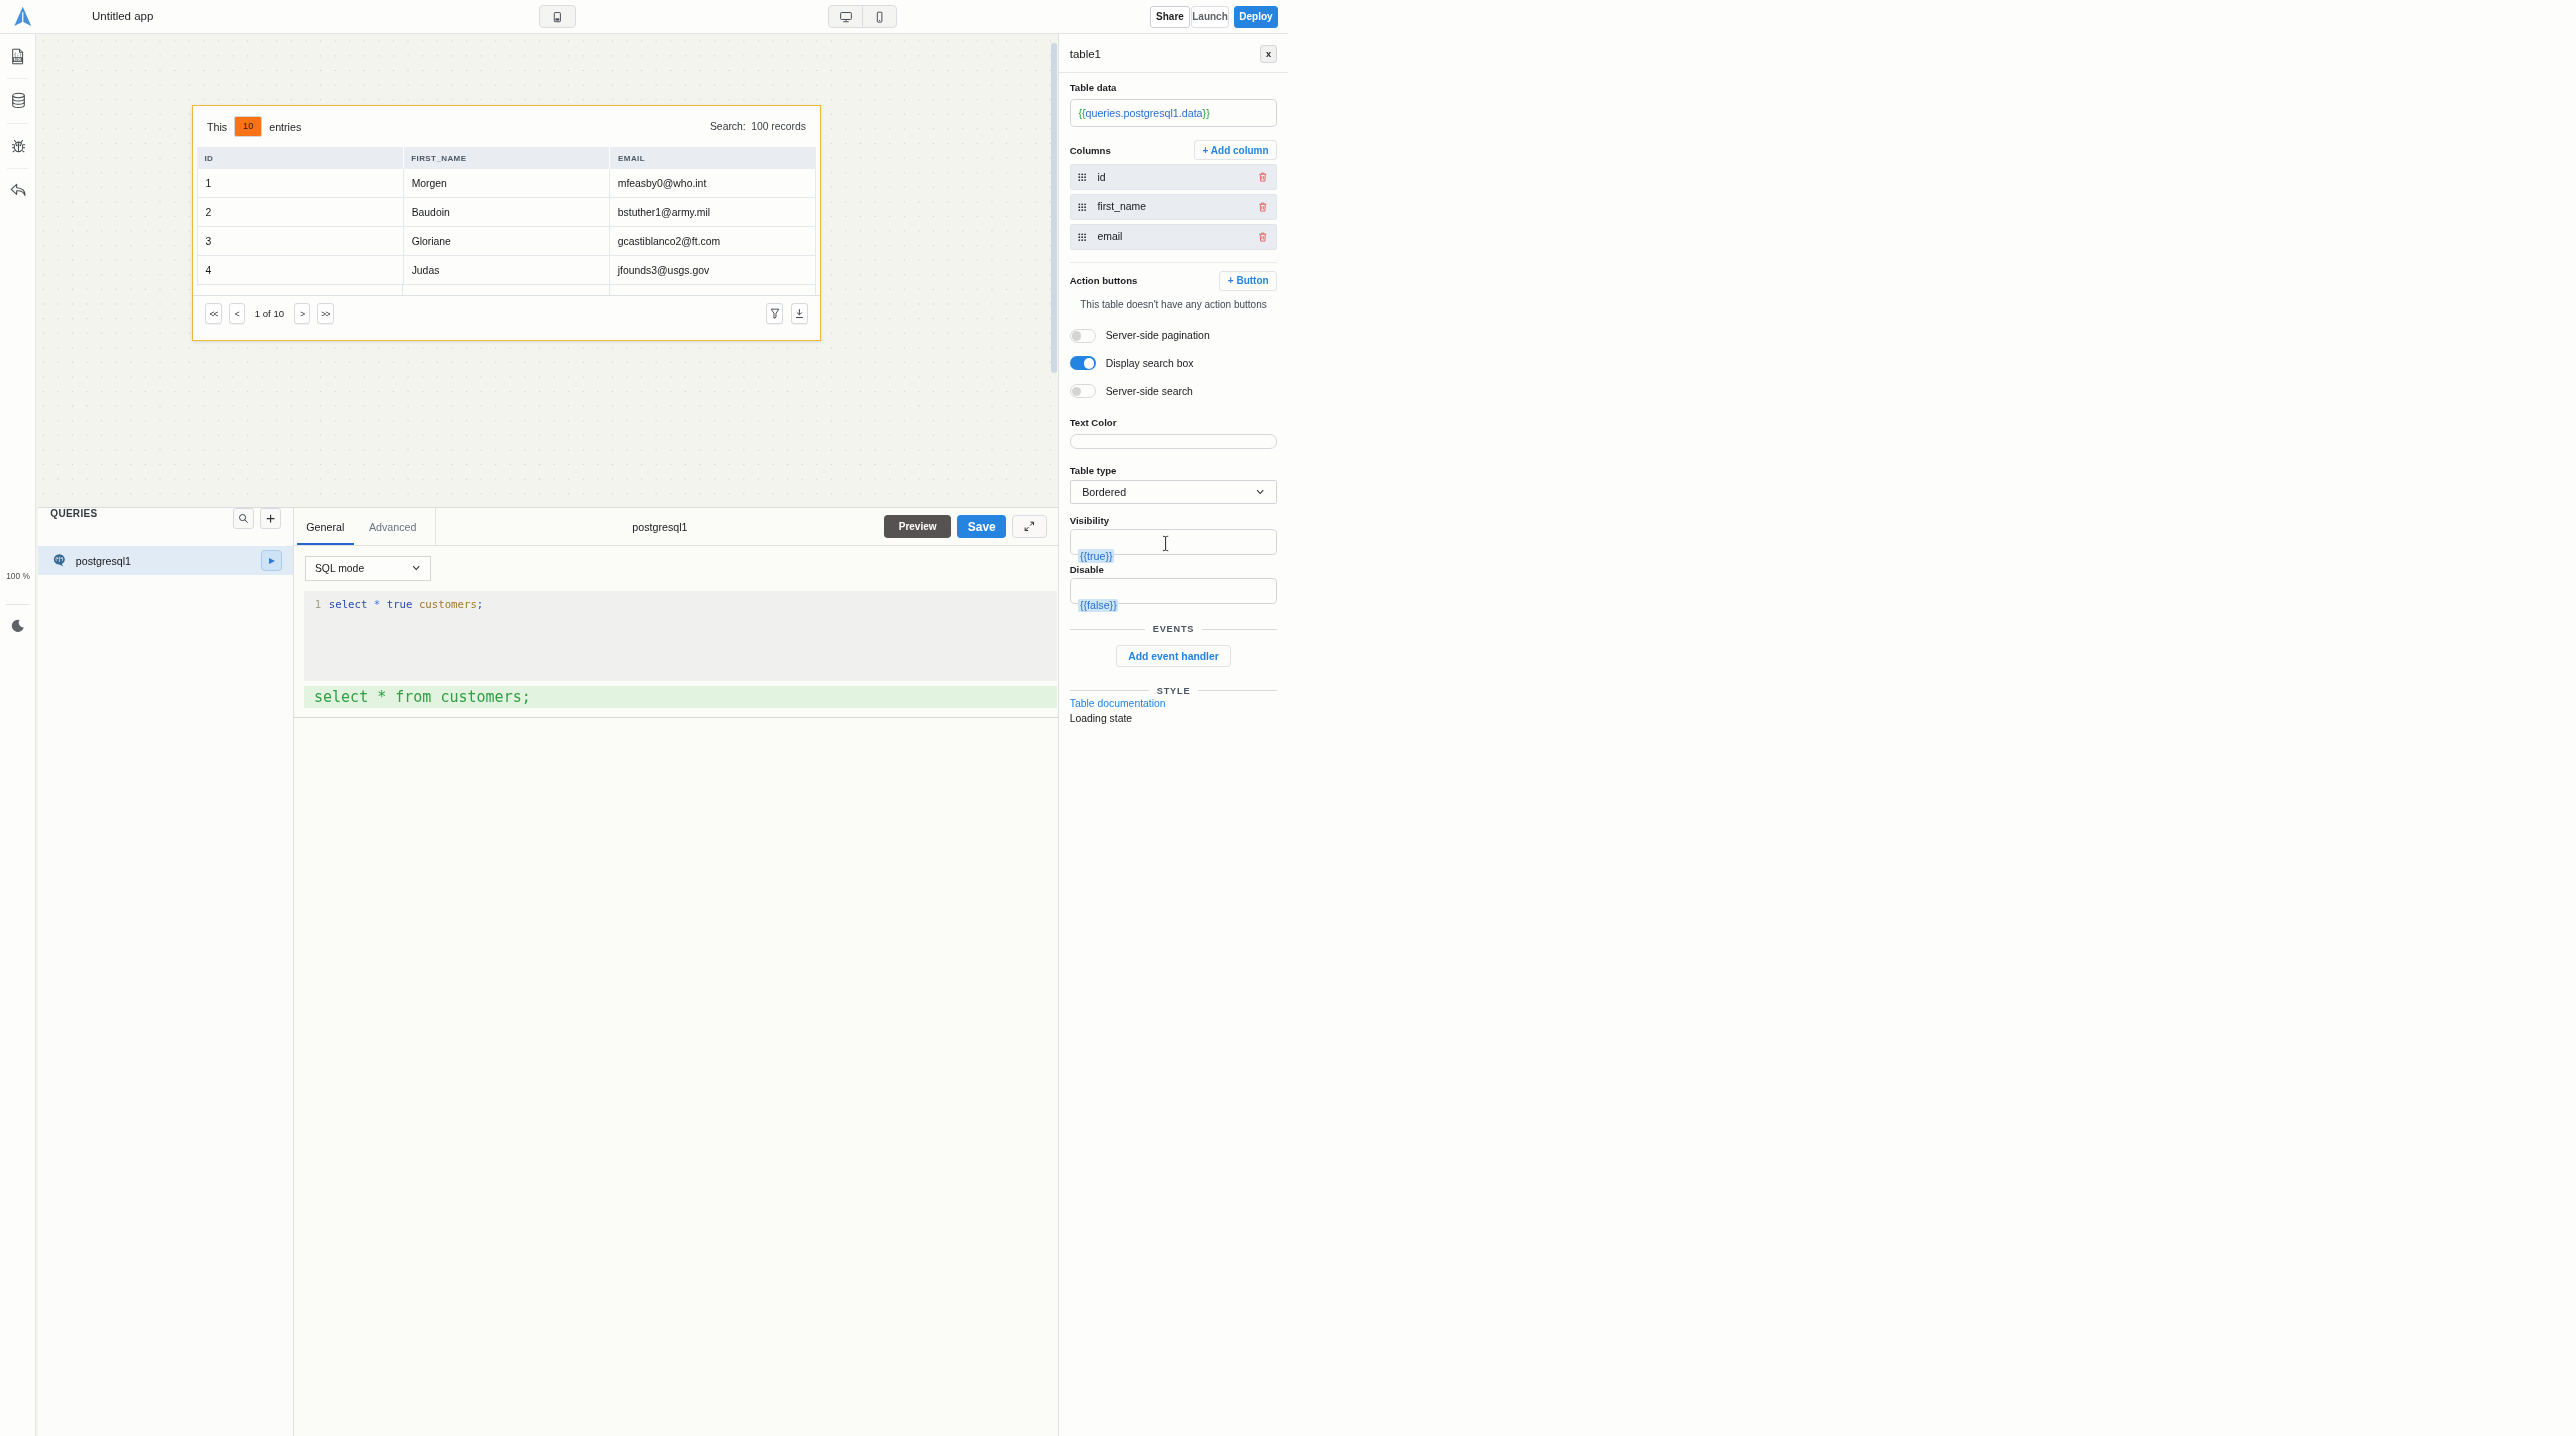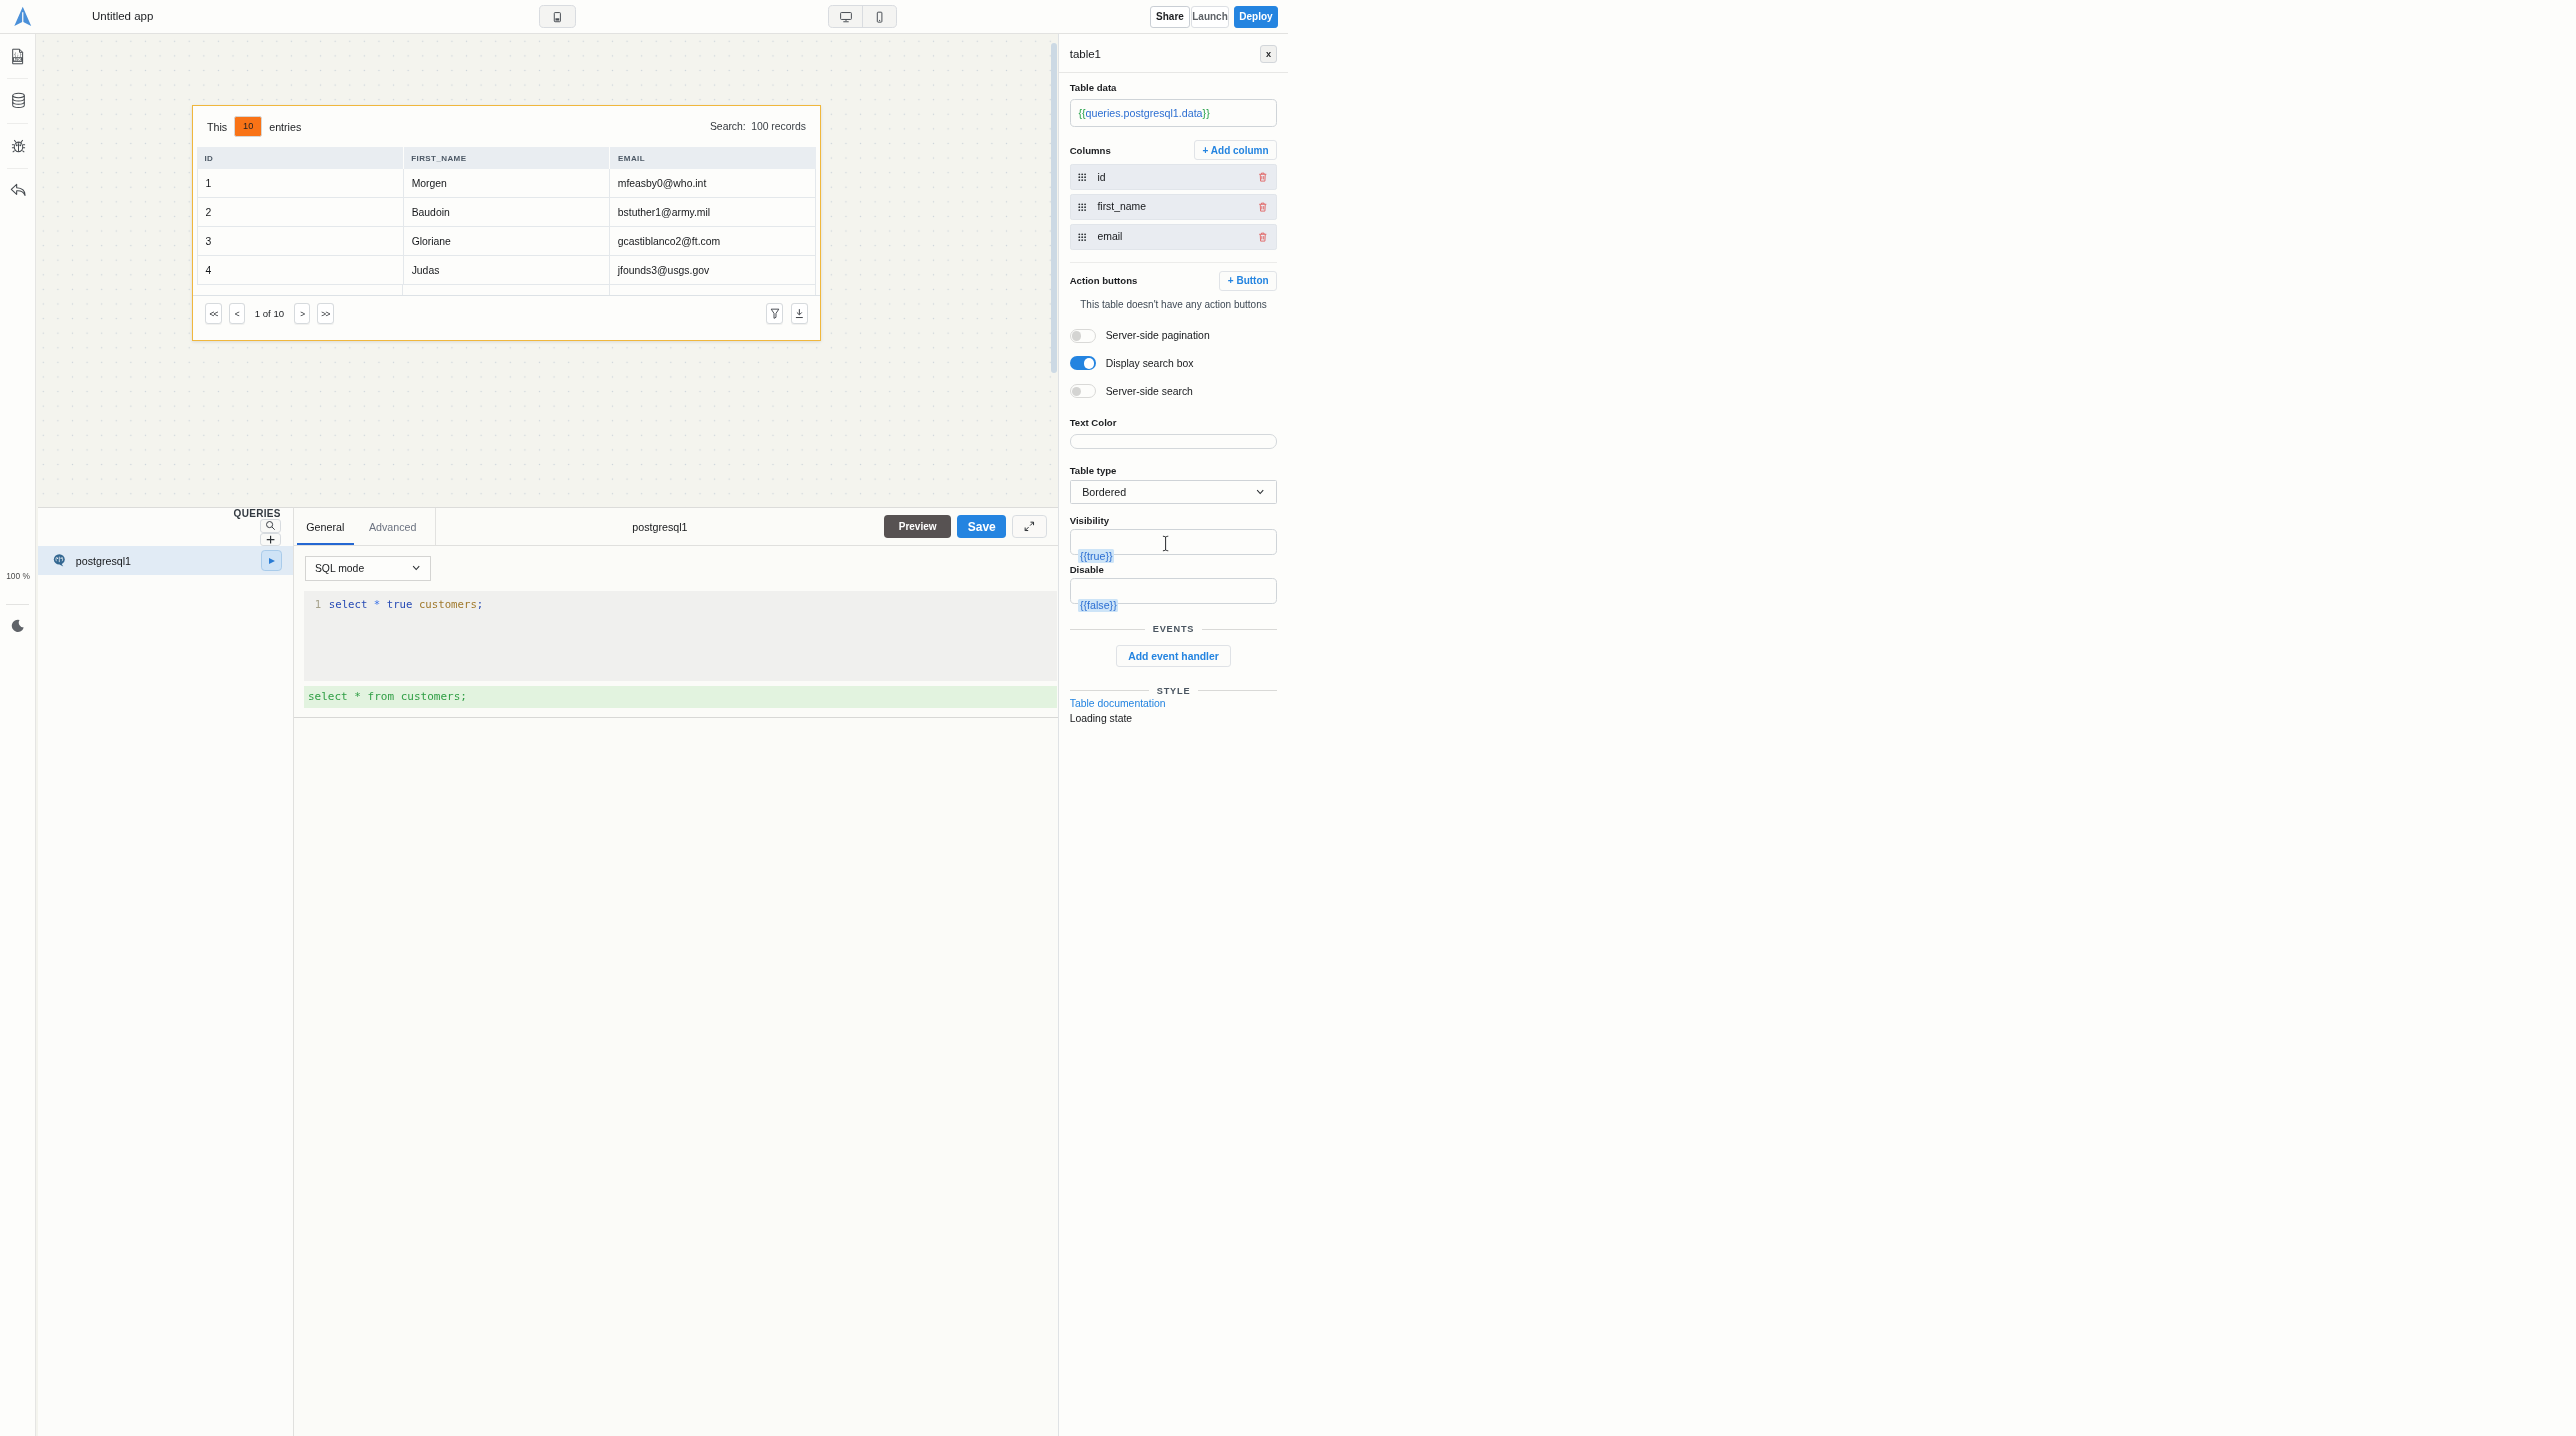--- a/index.html
+++ b/index.html
@@ -51,21 +51,21 @@
   .w-foot { height:36px; border-top:0.8px solid #dde2e6; display:flex; align-items:center; justify-content:space-between; padding:0 12.3px; }
   .pgroup { display:flex; align-items:center; gap:7px; }
   .pbtn { min-width:16px; height:21px; padding:0 3.1px; background:#fff; border:0.8px solid #d6dadd; border-radius:3.1px; box-shadow:0 0.8px 0.8px rgba(0,0,0,.05); font-size:8.4px; color:#2b2f33; display:flex; align-items:center; justify-content:center; letter-spacing:-0.8px; }
   .pinfo { font-size:9.6px; color:#1c1e21; margin:0 3.1px; }
   .igroup { display:flex; gap:7.7px; }
   .ibtn { width:17px; height:21px; background:#fff; border:0.8px solid #d6dadd; border-radius:3.1px; box-shadow:0 0.8px 0.8px rgba(0,0,0,.05); display:flex; align-items:center; justify-content:center; }
 
   
   .bottom { position:absolute; left:38px; top:507px; width:1020px; bottom:0; z-index:10; display:flex; }
   .qpanel { width:256px; background:#fcfcfa; border-top:0.8px solid #dcdcda; border-right:0.8px solid #e0e0de; }
-  .qhead { height:38px; display:flex; align-items:flex-end; padding:0 12.3px;flex-direction:column; }
+  .qhead { height:38px; display:flex; align-items:flex-start; padding:0 12.3px; }
   .qtitle { font-size:10px; font-weight:700; letter-spacing:0.3px; color:#333a41; flex:1; }
   .qicon-btn { width:21px; height:21px; border:0.8px solid #d7dbdf; border-radius:3.1px; background:#f9f9f7; display:flex; align-items:center; justify-content:center; margin-left:6.1px; }
   .qitem { height:29px; background:#e1ebf5; display:flex; align-items:center; padding:0 10.7px 0 14px; }
   .qitem-label { font-size:10.7px; color:#16181b; margin-left:9.2px; flex:1; }
   .playbtn { width:21.5px; height:21px; background:#cfe3f6; border:0.8px solid #a9cbea; border-radius:3.8px; display:flex; align-items:center; justify-content:center; }
   .playtri { width:0; height:0; border-left:6.1px solid #2a7cd4; border-top:3.8px solid transparent; border-bottom:3.8px solid transparent; margin-left:1.5px; }
 
   .editor { flex:1; background:#fbfbf8; border-top:0.8px solid #dcdcda; position:relative; }
   .ehead { height:38px; border-bottom:0.8px solid #e0e0de; display:flex; align-items:stretch; }
   .tab { padding:0 12.3px; display:flex; align-items:center; font-size:10.7px; color:#6b7280; position:relative; }
@@ -75,21 +75,21 @@
   .etitle { flex:1; display:flex; align-items:center; justify-content:center; font-size:10.7px; color:#16181b; }
   .ebtns { display:flex; align-items:center; gap:6.1px; padding-right:10.7px; }
   .btn-preview { width:67px; height:23px; background:#575252; color:#fff; font-weight:700; font-size:10px; border-radius:3.8px; display:flex; align-items:center; justify-content:center; }
   .btn-save { width:49px; height:23px; background:#2484e0; color:#fff; font-weight:700; font-size:12px; border-radius:3.8px; display:flex; align-items:center; justify-content:center; }
   .btn-expand { width:35px; height:23px; background:#faf9f7; border:0.8px solid #d9dde1; border-radius:3.8px; display:flex; align-items:center; justify-content:center; }
   .sqlmode { position:absolute; left:10.7px; top:48px; width:126px; height:25px; border:0.8px solid #d4d4d2; background:#fdfdfb; display:flex; align-items:center; padding:0 9.2px; font-size:10.4px; color:#16181b; }
   .sqlmode .chev { margin-left:auto; }
   .code { position:absolute; left:10px; top:83px; right:1.5px; height:90px; background:#f0f0ee; font-family:"DejaVu Sans Mono",monospace; font-size:10.7px; padding:7px 0 0 10.7px; }
   .lineno { color:#a6a28b; margin-right:7.7px; }
   .kw { color:#274bb5; } .op { color:#3b73e8; } .ident { color:#a0792c; }
-  .result-line { position:absolute; left:10px; top:178px; right:1.5px; height:21.5px; background:#e2f3df; color:#2f9e44; font-family:"DejaVu Sans Mono",monospace; font-size:11px; display:flex; align-items:center; padding-left:4px; }
+  .result-line { position:absolute; left:10px; top:178px; right:1.5px; height:21.5px; background:#e2f3df; color:#2f9e44; font-family:"DejaVu Sans Mono",monospace; font-size:15px; display:flex; align-items:center; padding-left:10px; }
   .ediv { position:absolute; left:0; top:209px; right:0; height:0.8px; background:#d8d8d6; }
 
   
   .rpanel { position:absolute; left:1058px; top:34px; width:230px; bottom:0; background:#fdfdfb; border-left:0.8px solid #dfe2e5; padding:9.2px 10.7px 0 10.7px; overflow:hidden; z-index:20; }
   .rtitle-row { display:flex; align-items:center; justify-content:space-between; height:21.5px; }
   .rtitle { font-size:11.5px; color:#16181b; }
   .xbtn { width:17.6px; height:17.6px; border:0.8px solid #d2d6da; border-radius:3.1px; background:#f1f1ef; font-size:9.2px; font-weight:700; color:#1c1e21; display:flex; align-items:center; justify-content:center; }
   .rdiv { height:0.8px; background:#e7e7e5; margin:7.7px -10.7px 0 -10.7px; }
   .plabel { font-size:9.6px; font-weight:700; color:#1c1e21; margin-top:9.2px; }
   .pinput { margin-top:6.1px; height:28px; border:0.8px solid #cfd4d8; border-radius:4.6px; background:#fdfdfb; display:flex; align-items:center; padding:0 7.7px; font-size:10.7px; position:relative; }

